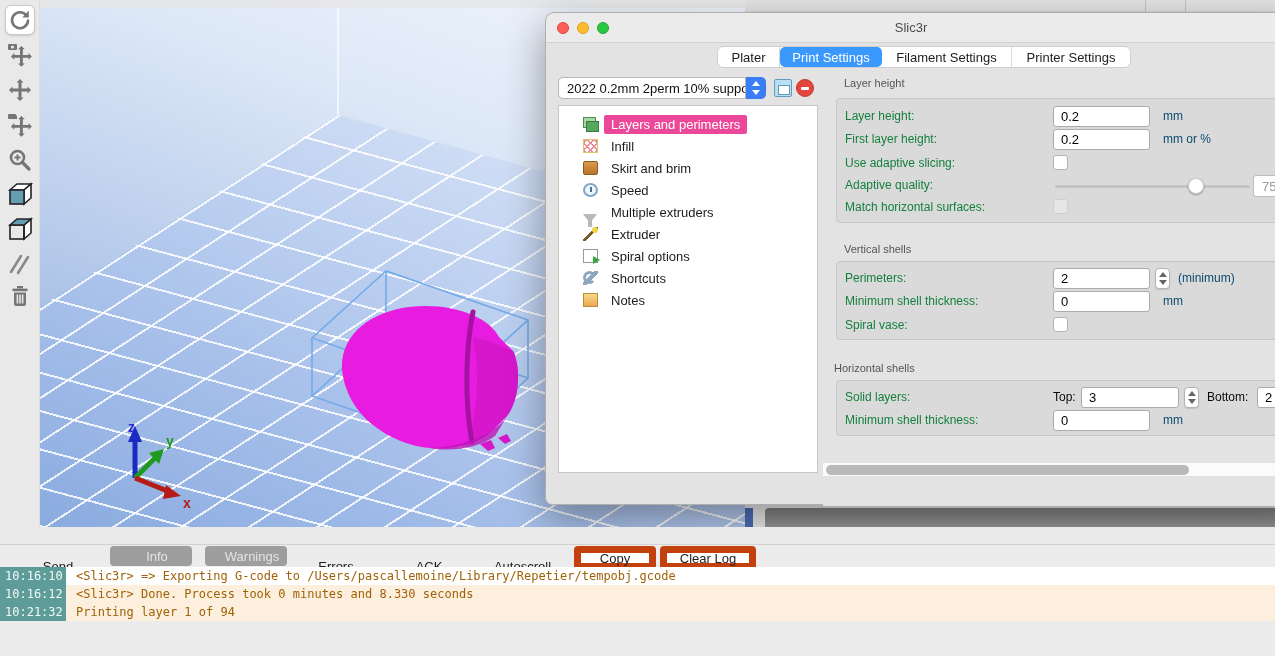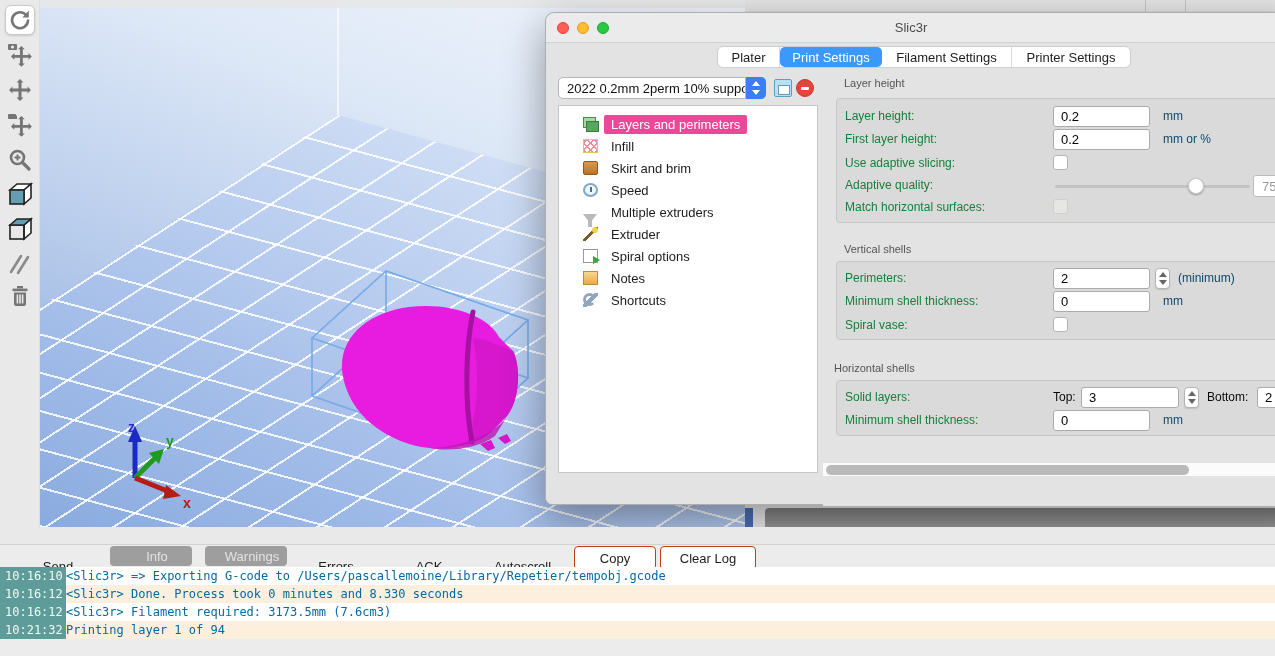--- a/index.html
+++ b/index.html
@@ -111,30 +111,30 @@
   .hscroll-thumb { position:absolute; left:3px; top:2px; width:363px; height:10px; background:#b9b9b9; border-radius:5px; }
 
   
   .gap-strip { position:absolute; left:0; top:527px; width:1275px; height:18px; background:#e9e9e9; border-bottom:1px solid #d2d2d2; }
 
   
   .log-toolbar { position:absolute; left:0; top:545px; width:1275px; height:22px; background:#ececec; }
   .lt-label { position:absolute; top:14px; font-size:13px; color:#1c1c1c; text-align:center; }
   .lt-toggle { position:absolute; top:1px; height:20px; background:#9e9e9e; border-radius:4px; font-size:13px; color:#e3e3e3;
                display:flex; align-items:center; justify-content:center;padding-left:12px; }
-  .lt-btn { position:absolute; top:1px; height:24px; background:#fff; border:1px solid #c2410c; border-radius:4px;
+  .lt-btn { position:absolute; top:1px; height:24px; background:#fff; border:7px solid #c2410c; border-radius:4px;
             font-size:13px; color:#1c1c1c; display:flex; align-items:center; justify-content:center; }
 
   
   .log-rows { position:absolute; left:0; top:567px; width:1275px; height:72px; font-family:"DejaVu Sans Mono", monospace; font-size:12px; }
   .log-row { position:relative; height:18px; line-height:18px; white-space:nowrap; overflow:hidden; }
   .log-row.even { background:#ffffff; }
   .log-row.odd { background:#fcefdd; }
   .log-time { display:inline-block; width:66px; background:#5d9c98; color:#f3f9f8; padding-left:5px; }
-  .log-text { color:#0369a1; }
+  .log-text { color:#a16207; padding-left:10px; }
 
   
   .status-bar { position:absolute; left:0; top:639px; width:1275px; height:17px; background:#efefef; border-top:1px solid #c9c9c9;
                 font-size:12px; color:#111; }
   .sb-left { position:absolute; left:2px; top:2px; }
   .sb-progress { position:absolute; left:250px; top:5px; width:200px; height:7px; background:#e5e5e5; border:1px solid #c2c2c2; border-radius:4px; }
   .sb-progress-fill { position:absolute; left:0; top:0; height:100%; width:3%; background:#cfcfcf; border-radius:4px; }
   .sb-fps { position:absolute; left:467px; top:2px; }
   .sb-temps { position:absolute; left:650px; top:2px; }
 </style>
@@ -310,26 +310,26 @@
       </div>
       <div class="nav-item">
         <span class="nic ic-wand"></span>
         <span class="nav-label">Extruder</span>
       </div>
       <div class="nav-item">
         <span class="nic ic-output"></span>
         <span class="nav-label">Spiral options</span>
       </div>
       <div class="nav-item">
+        <span class="nic ic-wrench"></span>
+        <span class="nav-label">Shortcuts</span>
+      </div>
+      <div class="nav-item">
         <span class="nic ic-notes"></span>
         <span class="nav-label">Notes</span>
-      </div>
-      <div class="nav-item">
-        <span class="nic ic-wrench"></span>
-        <span class="nav-label">Shortcuts</span>
       </div>
     </div>
 
     <div class="rpanel">
 
       <div class="group-title" style="left:21px; top:8px">Layer height</div>
       <div class="gbox" style="top:29px; height:125px">
         <div class="grow" style="top:7px">
           <span class="glabel">Layer height:</span>
           <div class="gfield" style="left:208px">0.2</div>
@@ -412,22 +412,19 @@
     <div class="lt-btn" style="left:660px; width:96px">Clear Log</div>
   </div>
 
   <div class="log-rows">
     <div class="log-row even">
       <span class="log-time">10:16:10</span><span class="log-text">&lt;Slic3r&gt; =&gt; Exporting G-code to /Users/pascallemoine/Library/Repetier/tempobj.gcode</span>
     </div>
     <div class="log-row odd">
       <span class="log-time">10:16:12</span><span class="log-text">&lt;Slic3r&gt; Done. Process took 0 minutes and 8.330 seconds</span>
     </div>
-    <div class="log-row even">
-      <span class="log-time">10:16:12</span><span class="log-text">&lt;Slic3r&gt; Filament required: 3173.5mm (7.6cm3)</span>
-    </div>
     <div class="log-row odd">
       <span class="log-time">10:21:32</span><span class="log-text">Printing layer 1 of 94</span>
     </div>
   </div>
 
 
 </div>
 
 </body></html>

